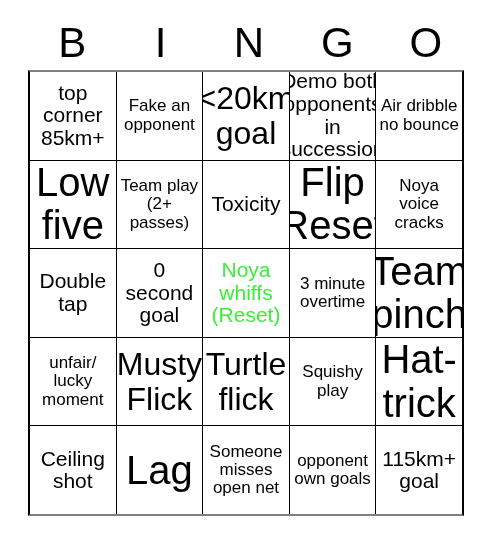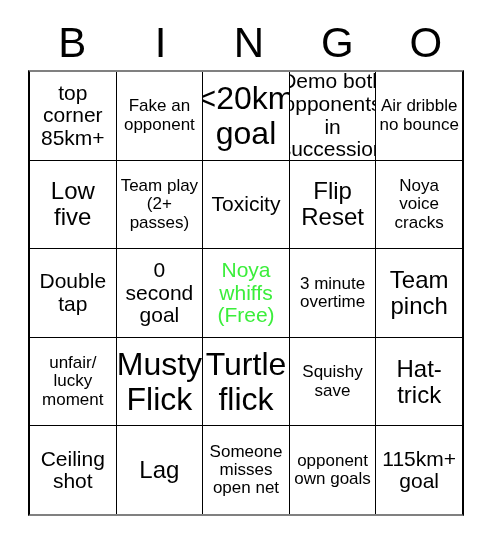--- a/index.html
+++ b/index.html
@@ -86,21 +86,21 @@
     line-height: 1.08;
     overflow: hidden;
     min-width: 0;
     word-wrap: break-word;
   }
   .bingo-cell:last-child {
     border-right: none;
   }
 
   
-  .fs-xl { font-size: 24px; }
+  .fs-xl { font-size: 40px; }
   .fs-lg { font-size: 32px; }
   .fs-md { font-size: 21px; }
   .fs-sm { font-size: 17px; }
   .fs-xs { font-size: 21px; }
 
   .cell-free {
     color: #3bee3b;
   }
 </style>
 </head>
@@ -127,29 +127,29 @@
       <div class="bingo-row">
         <div class="bingo-cell fs-xl">Low five</div>
         <div class="bingo-cell fs-sm">Team play (2+ passes)</div>
         <div class="bingo-cell fs-md">Toxicity</div>
         <div class="bingo-cell fs-xl">Flip Reset</div>
         <div class="bingo-cell fs-sm">Noya voice cracks</div>
       </div>
       <div class="bingo-row">
         <div class="bingo-cell fs-md">Double tap</div>
         <div class="bingo-cell fs-md">0 second goal</div>
-        <div class="bingo-cell fs-md cell-free">Noya whiffs (Free)</div>
+        <div class="bingo-cell fs-md cell-free">Noya whiffs (Reset)</div>
         <div class="bingo-cell fs-sm">3 minute overtime</div>
         <div class="bingo-cell fs-xl">Team pinch</div>
       </div>
       <div class="bingo-row">
         <div class="bingo-cell fs-sm">unfair/ lucky moment</div>
         <div class="bingo-cell fs-lg">Musty Flick</div>
         <div class="bingo-cell fs-lg">Turtle flick</div>
-        <div class="bingo-cell fs-sm">Squishy save</div>
+        <div class="bingo-cell fs-sm">Squishy play</div>
         <div class="bingo-cell fs-xl">Hat-trick</div>
       </div>
       <div class="bingo-row">
         <div class="bingo-cell fs-md">Ceiling shot</div>
         <div class="bingo-cell fs-xl">Lag</div>
         <div class="bingo-cell fs-sm">Someone misses open net</div>
         <div class="bingo-cell fs-sm">opponent own goals</div>
         <div class="bingo-cell fs-md">115km+ goal</div>
       </div>
     </div>

